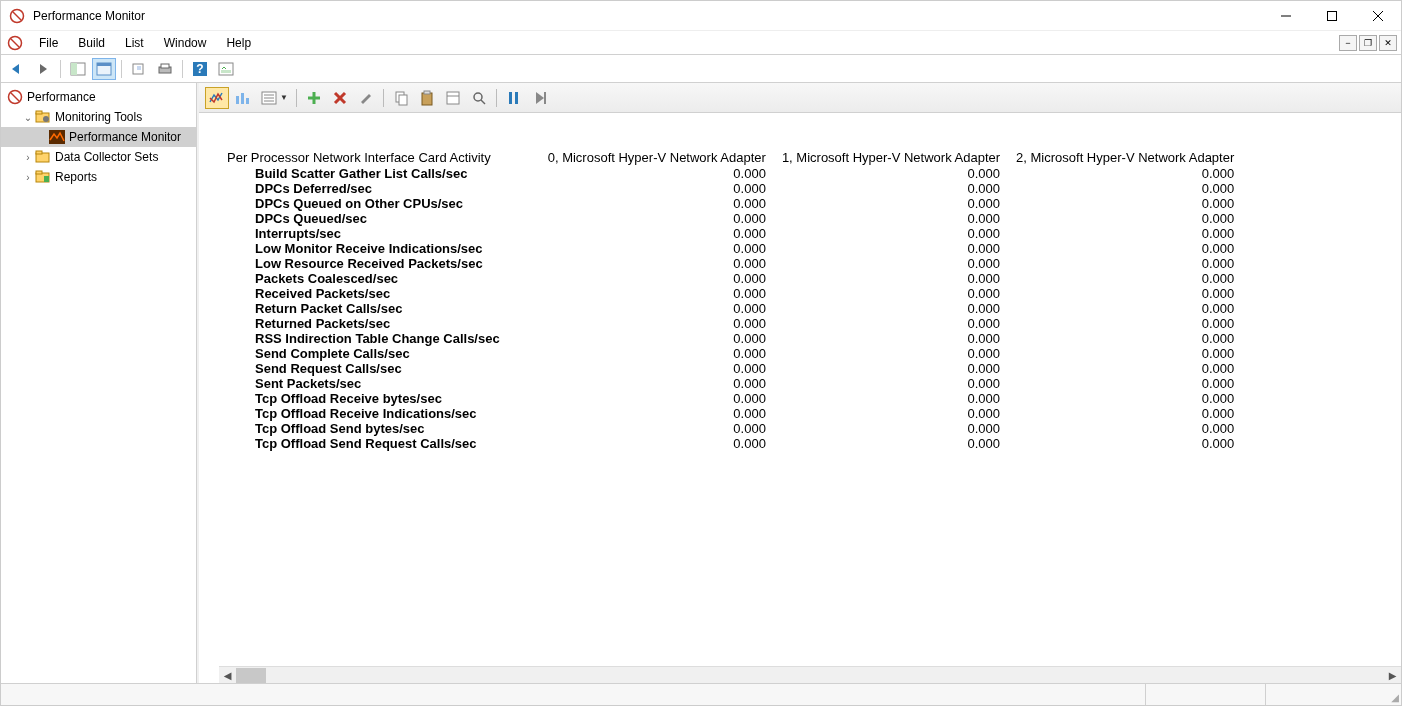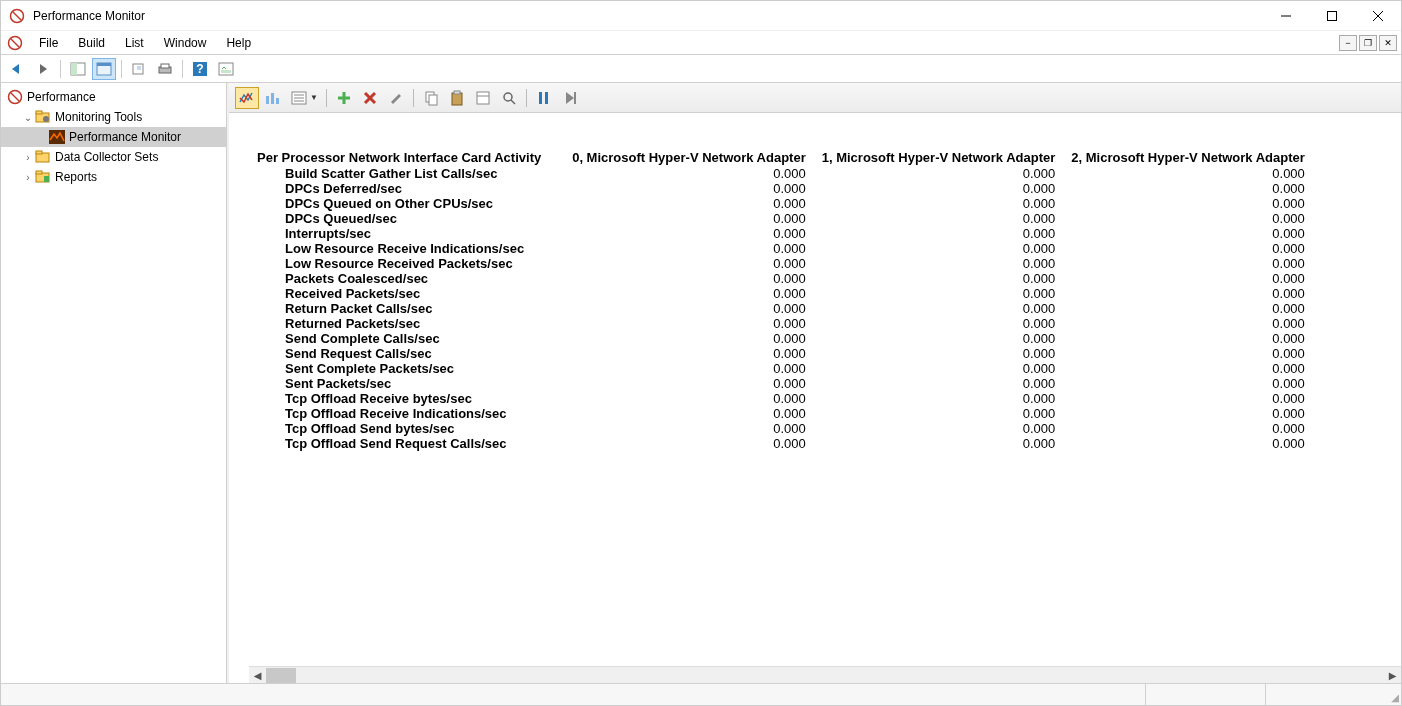--- a/index.html
+++ b/index.html
@@ -68,21 +68,21 @@
 
   
   .body {
     flex: 1;
     display: flex;
     min-height: 0;
   }
 
   
   .sidebar {
-    width: 226px;
+    width: 196px;
     border-right: 1px solid #d0d0d0;
     background: #fff;
     padding-top: 4px;
     overflow: auto;
   }
   .tree-row {
     display: flex;
     align-items: center;
     height: 20px;
     padding-right: 6px;
@@ -132,21 +132,21 @@
   .report-scroll {
     flex:1;
     overflow:auto;
     min-height:0;
   }
   .report-table {
     border-collapse: collapse;
     font-size: 13px;
   }
   .report-table th {
-    font-weight: bold;
+    font-weight: normal;
     text-align: left;
     padding: 1px 8px;
     white-space: nowrap;
     font-size: 13px;
   }
   .report-table th.num, .report-table td.num { text-align: right; }
   .report-table td {
     padding: 0px 8px;
     white-space: nowrap;
     font-size: 13px;
@@ -459,21 +459,21 @@
                 <td class="num">0.000</td>
                 <td class="num">0.000</td>
               </tr>
               <tr>
                 <td class="counter-name">Interrupts/sec</td>
                 <td class="num">0.000</td>
                 <td class="num">0.000</td>
                 <td class="num">0.000</td>
               </tr>
               <tr>
-                <td class="counter-name">Low Resource Receive Indications/sec</td>
+                <td class="counter-name">Low Monitor Receive Indications/sec</td>
                 <td class="num">0.000</td>
                 <td class="num">0.000</td>
                 <td class="num">0.000</td>
               </tr>
               <tr>
                 <td class="counter-name">Low Resource Received Packets/sec</td>
                 <td class="num">0.000</td>
                 <td class="num">0.000</td>
                 <td class="num">0.000</td>
               </tr>
@@ -495,33 +495,33 @@
                 <td class="num">0.000</td>
                 <td class="num">0.000</td>
               </tr>
               <tr>
                 <td class="counter-name">Returned Packets/sec</td>
                 <td class="num">0.000</td>
                 <td class="num">0.000</td>
                 <td class="num">0.000</td>
               </tr>
               <tr>
+                <td class="counter-name">RSS Indirection Table Change Calls/sec</td>
+                <td class="num">0.000</td>
+                <td class="num">0.000</td>
+                <td class="num">0.000</td>
+              </tr>
+              <tr>
                 <td class="counter-name">Send Complete Calls/sec</td>
                 <td class="num">0.000</td>
                 <td class="num">0.000</td>
                 <td class="num">0.000</td>
               </tr>
               <tr>
                 <td class="counter-name">Send Request Calls/sec</td>
-                <td class="num">0.000</td>
-                <td class="num">0.000</td>
-                <td class="num">0.000</td>
-              </tr>
-              <tr>
-                <td class="counter-name">Sent Complete Packets/sec</td>
                 <td class="num">0.000</td>
                 <td class="num">0.000</td>
                 <td class="num">0.000</td>
               </tr>
               <tr>
                 <td class="counter-name">Sent Packets/sec</td>
                 <td class="num">0.000</td>
                 <td class="num">0.000</td>
                 <td class="num">0.000</td>
               </tr>

